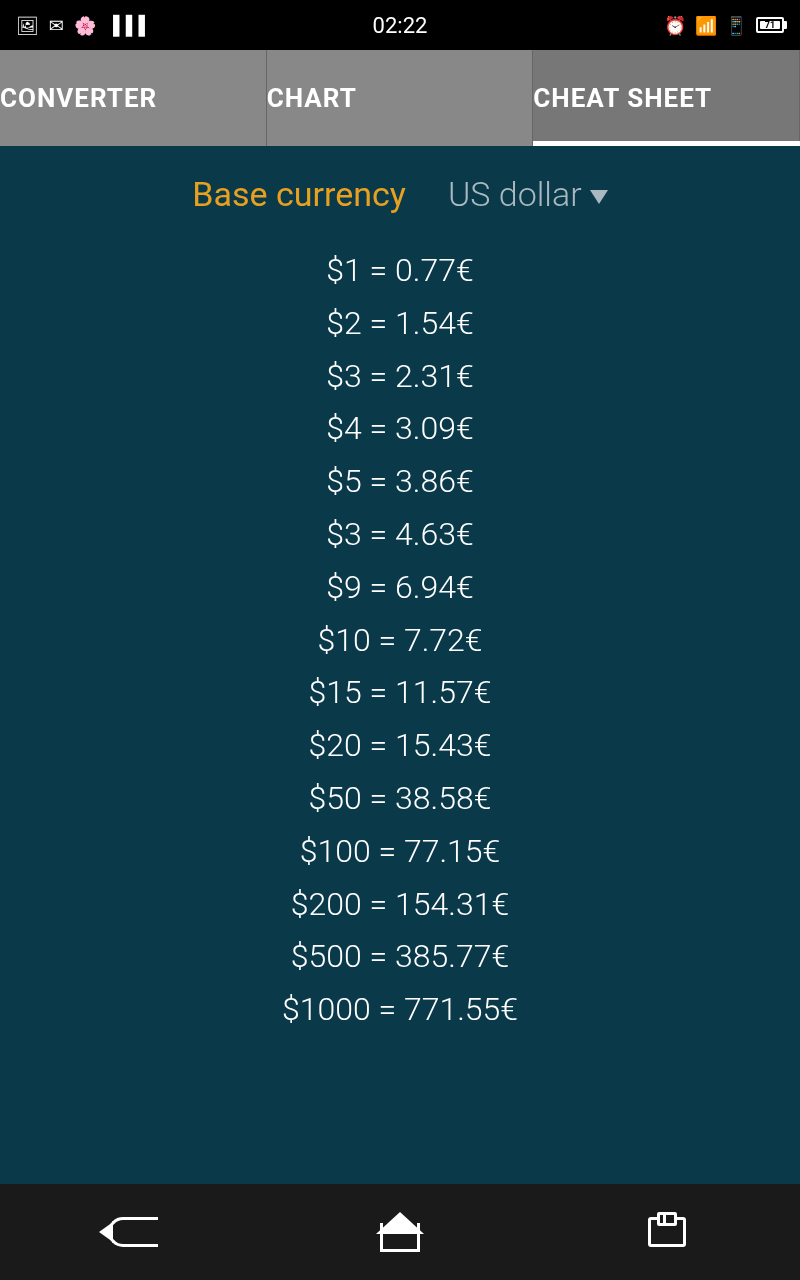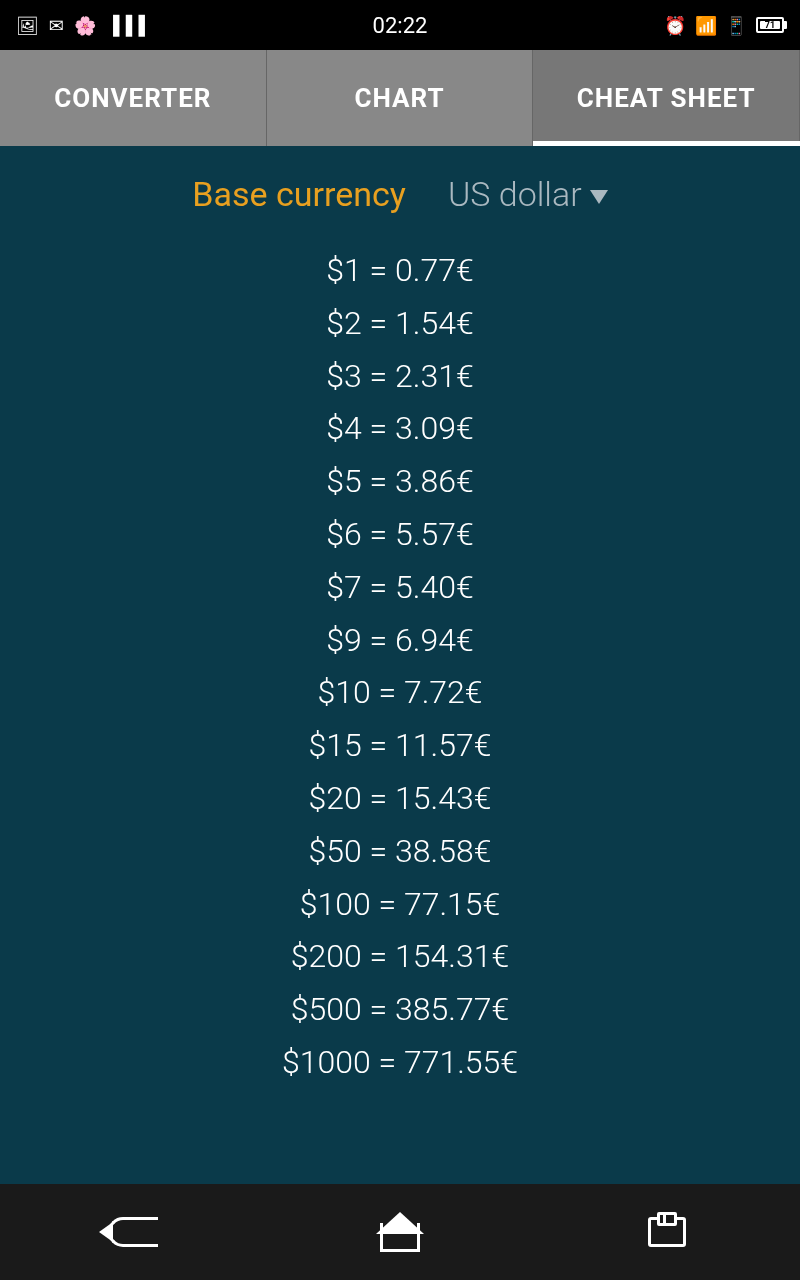--- a/index.html
+++ b/index.html
@@ -48,21 +48,20 @@
       background: #888;
       height: 96px;
       display: flex;
       flex-shrink: 0;
       position: relative;
     }
     .tab {
       flex: 1;
       display: flex;
       align-items: center;
-      justify-content: center;
       font-size: 26px;
       font-weight: 700;
       color: #fff;
       cursor: pointer;
       border-right: 1px solid #666;
       letter-spacing: 1px;
     }
     .tab:last-child { border-right: none; }
     .tab.active {
       background: #777;
@@ -312,22 +311,21 @@
       <div class="dropdown-arrow"></div>
     </div>
   </div>
 
   <div class="conversion-list">
   <div class="conversion-row">$1 = 0.77€</div>
       <div class="conversion-row">$2 = 1.54€</div>
       <div class="conversion-row">$3 = 2.31€</div>
       <div class="conversion-row">$4 = 3.09€</div>
       <div class="conversion-row">$5 = 3.86€</div>
-      <div class="conversion-row">$6 = 5.57€</div>
-      <div class="conversion-row">$7 = 5.40€</div>
+      <div class="conversion-row">$3 = 4.63€</div>
       <div class="conversion-row">$9 = 6.94€</div>
       <div class="conversion-row">$10 = 7.72€</div>
       <div class="conversion-row">$15 = 11.57€</div>
       <div class="conversion-row">$20 = 15.43€</div>
       <div class="conversion-row">$50 = 38.58€</div>
       <div class="conversion-row">$100 = 77.15€</div>
       <div class="conversion-row">$200 = 154.31€</div>
       <div class="conversion-row">$500 = 385.77€</div>
       <div class="conversion-row">$1000 = 771.55€</div>
     </div>

